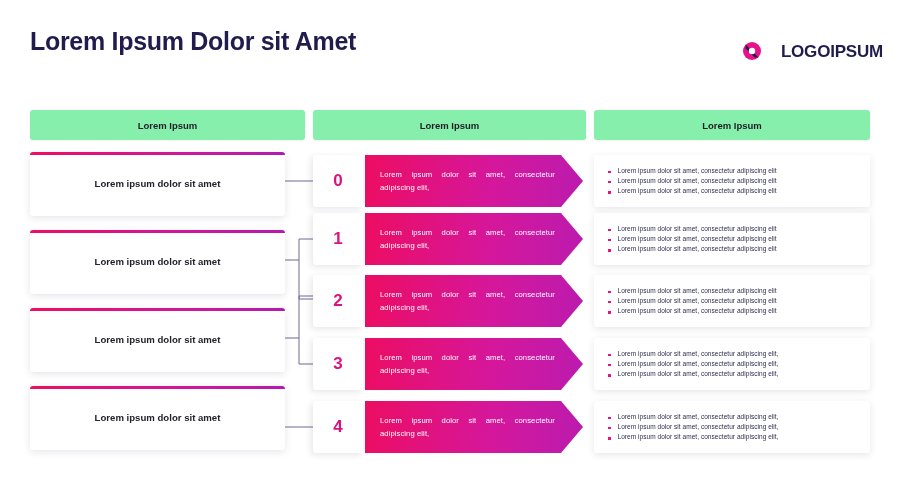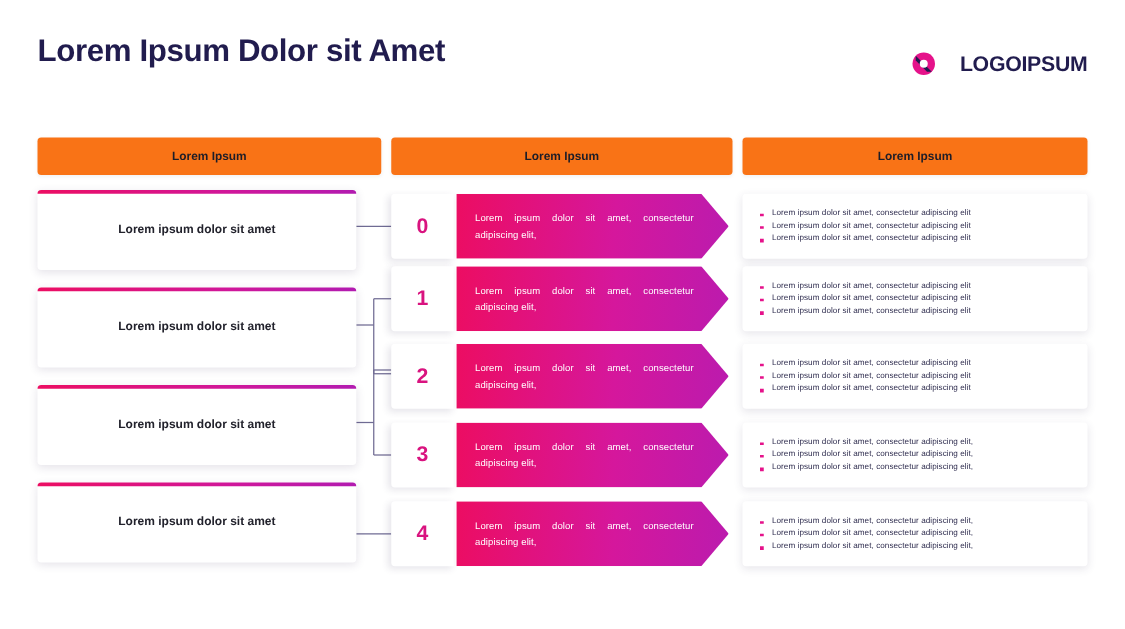--- a/index.html
+++ b/index.html
@@ -41,21 +41,21 @@
     top: 69px;
     font-size: 8.4px;
     color: #3b3b44;
     white-space: nowrap;
     letter-spacing: 0.05px;
   }
 
   
   .logo {
     position: absolute;
-    right: 30px;
+    right: 17px;
     top: 41px;
     display: flex;
     align-items: center;
     gap: 19px;
   }
   .logo-mark {
     width: 20px;
     height: 20px;
     position: relative;
     flex: 0 0 auto;
@@ -66,21 +66,21 @@
     color: #211c4e;
     letter-spacing: -0.2px;
     line-height: 1;
   }
 
   
   .col-head {
     position: absolute;
     top: 110px;
     height: 30px;
-    background: #f97316;
+    background: #86efac;
     border-radius: 3px;
     display: flex;
     align-items: center;
     justify-content: center;
     font-size: 9.5px;
     font-weight: bold;
     color: #1d1d28;
     box-shadow: 0 1px 3px rgba(0,0,0,0.05);
   }
   .col-head.c1 { left: 30px;  width: 275px; }

